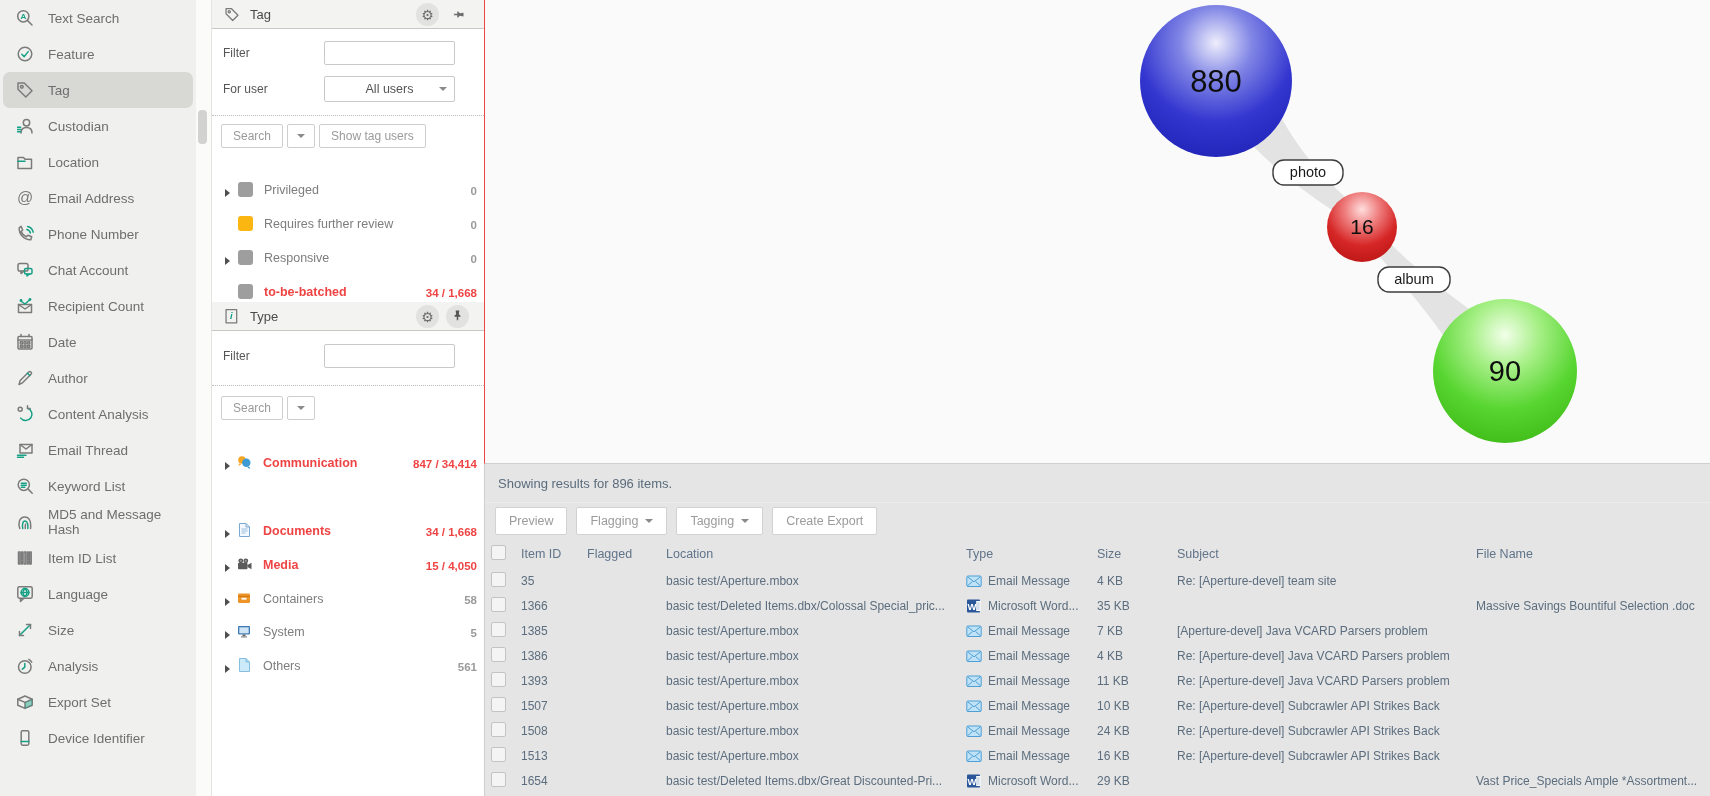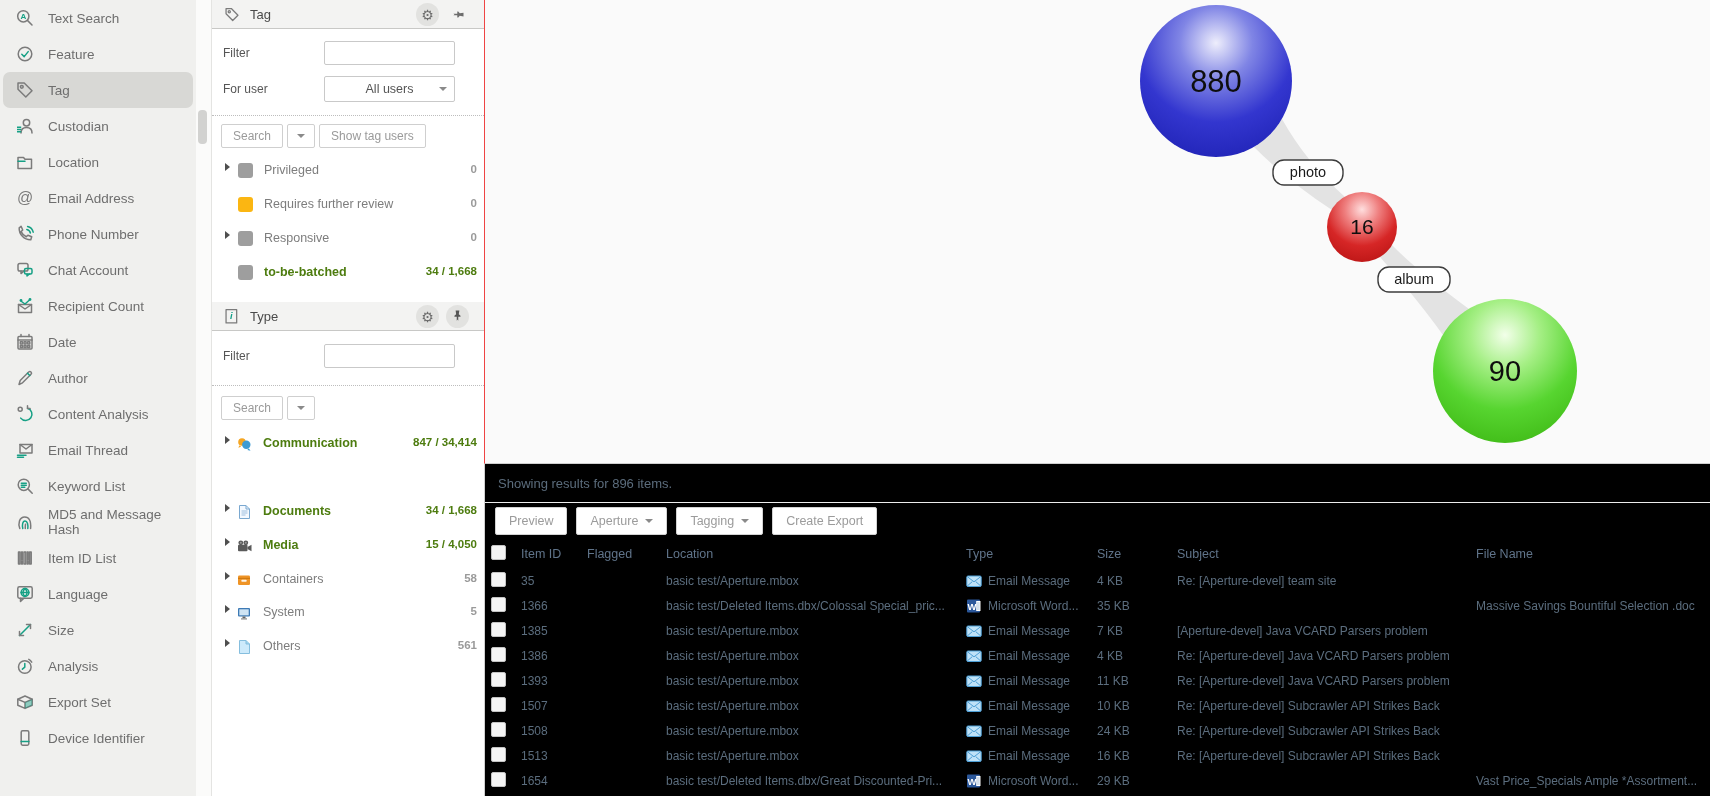--- a/index.html
+++ b/index.html
@@ -35,37 +35,37 @@
            position:relative;font-size:12.5px;color:#555;cursor:pointer}
   .pselect .dn{position:absolute;right:7px}
   .dotted{position:absolute;left:0;width:272px;border-top:1px dotted #bdbdbd}
   .pbtnrow{position:absolute;display:flex;gap:4px;padding-left:9px}
   .pbtn{height:24px;border:1px solid #cfcfcf;border-radius:2px;background:#fff;color:#9a9a9a;font-size:12px;
         display:flex;align-items:center;justify-content:center;padding:0 11px;cursor:pointer;box-sizing:border-box}
   .pbtn.caret{padding:0 9px}
   .dn{width:0;height:0;border-left:4px solid transparent;border-right:4px solid transparent;border-top:4px solid #8a8a8a}
   .tri{width:0;height:0;border-top:4px solid transparent;border-bottom:4px solid transparent;border-left:5px solid #4f4f4f}
 
-  .trow{position:absolute;left:0;width:272px;height:34px;display:flex;align-items:flex-start;cursor:pointer}
+  .trow{position:absolute;left:0;width:272px;height:34px;display:flex;align-items:flex-end;cursor:pointer}
   .trow .arr{width:14px;margin-left:8px;display:flex;justify-content:center}
   .trow .noarr{width:14px;margin-left:8px}
   .swatch{width:15px;height:15px;border-radius:3px;margin-left:4px}
   .tlabel{font-size:12.5px;color:#7d7d7d;margin-left:11px;flex:1}
   .tcount{font-size:11.5px;color:#9a9a9a;font-weight:bold;margin-right:7px}
-  .blue .tlabel,.blue .tcount{color:#4d7c0f;font-weight:bold}
+  .blue .tlabel,.blue .tcount{color:#ef4444;font-weight:bold}
   .ticon{width:16px;height:16px;margin-left:2px}
 
   
   .chart-area{position:absolute;left:484px;top:0;width:1226px;height:463px;background:#fafafa;border-left:1px solid #ef4444;border-bottom:1px solid #cfcfcf}
   .bubble-num{fill:#0e0e0e;font-family:"Liberation Sans",sans-serif}
   .pill-rect{fill:#fff;stroke:#3c3c3c;stroke-width:1.4}
   .pill-text{fill:#1a1a1a;font-size:14.5px;font-family:"Liberation Sans",sans-serif;text-anchor:middle}
 
   
-  .results{position:absolute;left:484px;top:464px;width:1226px;height:332px;background:#000000;border-left:1px solid #cfcfcf;box-sizing:border-box}
+  .results{position:absolute;left:484px;top:464px;width:1226px;height:332px;background:#e5e5e5;border-left:1px solid #cfcfcf;box-sizing:border-box}
   .status-bar{position:absolute;top:0;left:0;right:0;height:38px;border-bottom:1px solid #ececec;display:flex;align-items:center}
   .status-text{margin-left:13px;font-size:13px;color:#5b6c7c}
   .toolbar{position:absolute;top:38px;left:0;right:0;height:38px;display:flex;align-items:center;gap:9px;padding-left:10px}
   .tbtn{height:26px;border:1px solid #d2d2d2;border-radius:2px;background:#fff;color:#9b9b9b;font-size:12.5px;
         display:flex;align-items:center;gap:7px;padding:0 13px;cursor:pointer}
   .grid{display:grid;grid-template-columns:30px 66px 79px 300px 131px 80px 299px 1fr;align-items:center;padding-left:6px}
   .thead{position:absolute;top:76px;left:0;right:0;height:28px;font-size:12.5px;color:#60748a}
   .tbody{position:absolute;top:104px;left:0;right:0}
   .drow{height:25px;font-size:12px;color:#5b6d7e}
   .cell{white-space:nowrap;overflow:hidden;text-overflow:ellipsis;padding-right:8px}
@@ -478,21 +478,21 @@
 
 <div class="results">
   <div class="status-bar">
     <span class="status-text">Showing results for 896 items.</span>
   </div>
   <div class="toolbar">
     <span class="tbtn">
         <span>Preview</span>
       </span>
     <span class="tbtn">
-        <span>Aperture</span>
+        <span>Flagging</span>
         <span class="dn"></span>
       </span>
     <span class="tbtn">
         <span>Tagging</span>
         <span class="dn"></span>
       </span>
     <span class="tbtn">
         <span>Create Export</span>
       </span>
   </div>

